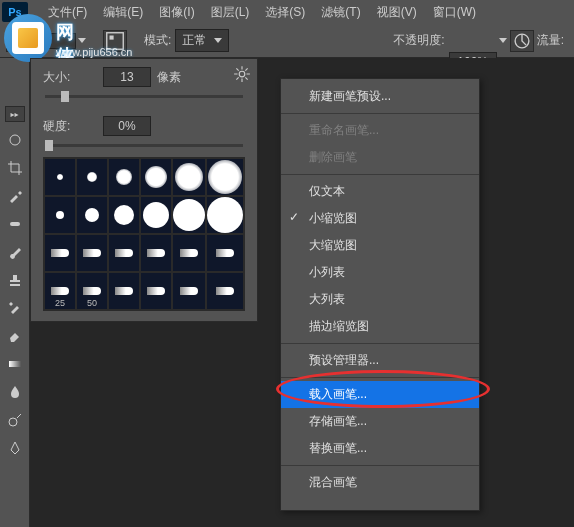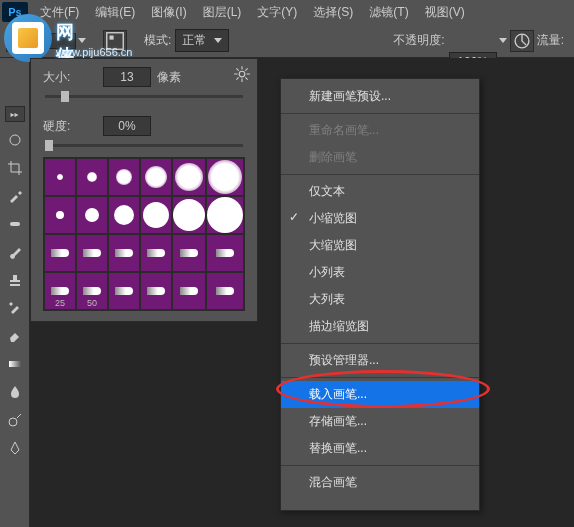--- a/index.html
+++ b/index.html
@@ -1,19 +1,19 @@
 <!DOCTYPE html>
 <html><head>
 <meta charset="utf-8">
 <style>
 * { margin: 0; padding: 0; box-sizing: border-box; font-family: "Microsoft YaHei", sans-serif; }
 body { background: #535353; width: 574px; height: 527px; overflow: hidden; color: #ccc; font-size: 12px; position: relative; }
 
 .menubar { background: #535353; display: flex; align-items: center; height: 24px; padding-left: 2px; }
-.ps-logo { width: 26px; height: 20px; background: #001e36; color: #31a8ff; font-weight: bold; font-size: 11px; display: flex; align-items: center; justify-content: center; border-radius: 2px; margin-right: 4px; position: relative; z-index: 1; }
+.ps-logo { width: 26px; height: 20px; background: #001e36; color: #31a8ff; font-weight: bold; font-size: 11px; display: flex; align-items: center; justify-content: center; border-radius: 2px; margin-right: 12px; position: relative; z-index: 1; }
 .menu-item { padding: 3px 8px; cursor: pointer; }
 
 .watermark { position: absolute; top: 0; left: 0; z-index: 3; pointer-events: none; }
 .wm-circle { position: absolute; top: 14px; left: 4px; width: 48px; height: 48px; border-radius: 50%; background: linear-gradient(135deg, #4aa3e0 0%, #2b7bbf 100%); display: flex; align-items: center; justify-content: center; }
 .wm-inner { width: 32px; height: 32px; background: #fff; border-radius: 4px; position: relative; }
 .wm-inner::before { content: ""; position: absolute; top: 6px; left: 6px; width: 20px; height: 20px; background: linear-gradient(135deg, #f9c647 0%, #e89a1f 100%); border-radius: 2px; }
 .wm-text1 { position: absolute; top: 20px; left: 56px; font-size: 18px; font-weight: bold; color: #fff; text-shadow: 0 0 4px #48a8e8, 0 0 2px #1a6fb0; letter-spacing: 1px; }
 .wm-text2 { position: absolute; top: 46px; left: 56px; font-size: 11px; color: #fff; text-shadow: 0 0 3px #48a8e8; opacity: 0.85; }
 
 .optbar { background: #535353; display: flex; align-items: center; height: 34px; padding: 0 6px; border-bottom: 1px solid #2a2a2a; }
@@ -36,21 +36,21 @@
 
 .brush-panel { position: absolute; top: 58px; left: 30px; width: 228px; background: #535353; border: 1px solid #2a2a2a; z-index: 5; padding-bottom: 10px; }
 .panel-row { display: flex; align-items: center; padding: 8px 12px 2px; }
 .panel-label { flex: 0 0 60px; }
 .panel-field { background: #3a3a3a; border: 1px solid #222; color: #ccc; width: 48px; text-align: center; padding: 2px 0; font-size: 12px; }
 .panel-unit { margin-left: 6px; }
 .slider-track { height: 3px; background: #3a3a3a; margin: 6px 14px 10px; position: relative; }
 .slider-thumb { position: absolute; top: -4px; width: 8px; height: 11px; background: #bbb; }
 .gear-btn { position: absolute; top: 6px; right: 6px; width: 18px; height: 18px; cursor: pointer; display: flex; align-items: center; justify-content: center; }
 
-.brush-grid { margin: 8px 12px 0; border: 1px solid #2a2a2a; background: #701a75; display: grid; grid-template-columns: repeat(6, 1fr); gap: 0; }
+.brush-grid { margin: 8px 12px 0; border: 1px solid #2a2a2a; background: #0f172a; display: grid; grid-template-columns: repeat(6, 1fr); gap: 0; }
 .brush-cell { height: 38px; display: flex; flex-direction: column; align-items: center; justify-content: center; border: 1px solid #2a2a2a; position: relative; }
 .bcircle { border-radius: 50%; background: radial-gradient(circle, #fff 0%, #fff 55%, rgba(255,255,255,0) 100%); }
 .bcircle.hard { background: #fff; }
 .btip { width: 18px; height: 8px; background: linear-gradient(90deg, #888 0%, #fff 60%, #fff 100%); border-radius: 0 4px 4px 0; }
 .bsz { position: absolute; bottom: 1px; left: 0; right: 0; text-align: center; font-size: 9px; color: #bbb; }
 
 .context-menu { position: absolute; top: 78px; left: 280px; width: 200px; background: #535353; border: 1px solid #2a2a2a; box-shadow: 2px 2px 6px rgba(0,0,0,0.4); z-index: 10; padding: 4px 0; }
 .ctx-item { padding: 5px 18px 5px 28px; cursor: pointer; position: relative; color: #e0e0e0; }
 .ctx-item.selected { background: #1473e6; color: #fff; }
 .ctx-item.disabled { color: #808080; cursor: default; }
@@ -62,24 +62,24 @@
 </head>
 <body>
 
 <div class="menubar">
   <div class="ps-logo">Ps</div>
   <div id="menu-items" style="display: flex;">
       <div class="menu-item">文件(F)</div>
       <div class="menu-item">编辑(E)</div>
       <div class="menu-item">图像(I)</div>
       <div class="menu-item">图层(L)</div>
-      <div class="menu-item">文字(Y)</div>
       <div class="menu-item">选择(S)</div>
       <div class="menu-item">滤镜(T)</div>
       <div class="menu-item">视图(V)</div>
+      <div class="menu-item">窗口(W)</div>
     </div>
 </div>
 
 <div class="watermark">
   <div class="wm-circle">
       <div class="wm-inner"></div>
     </div>
   <div class="wm-text1">网侠娱乐园</div>
   <div class="wm-text2">www.piju656.cn</div>
 </div>

